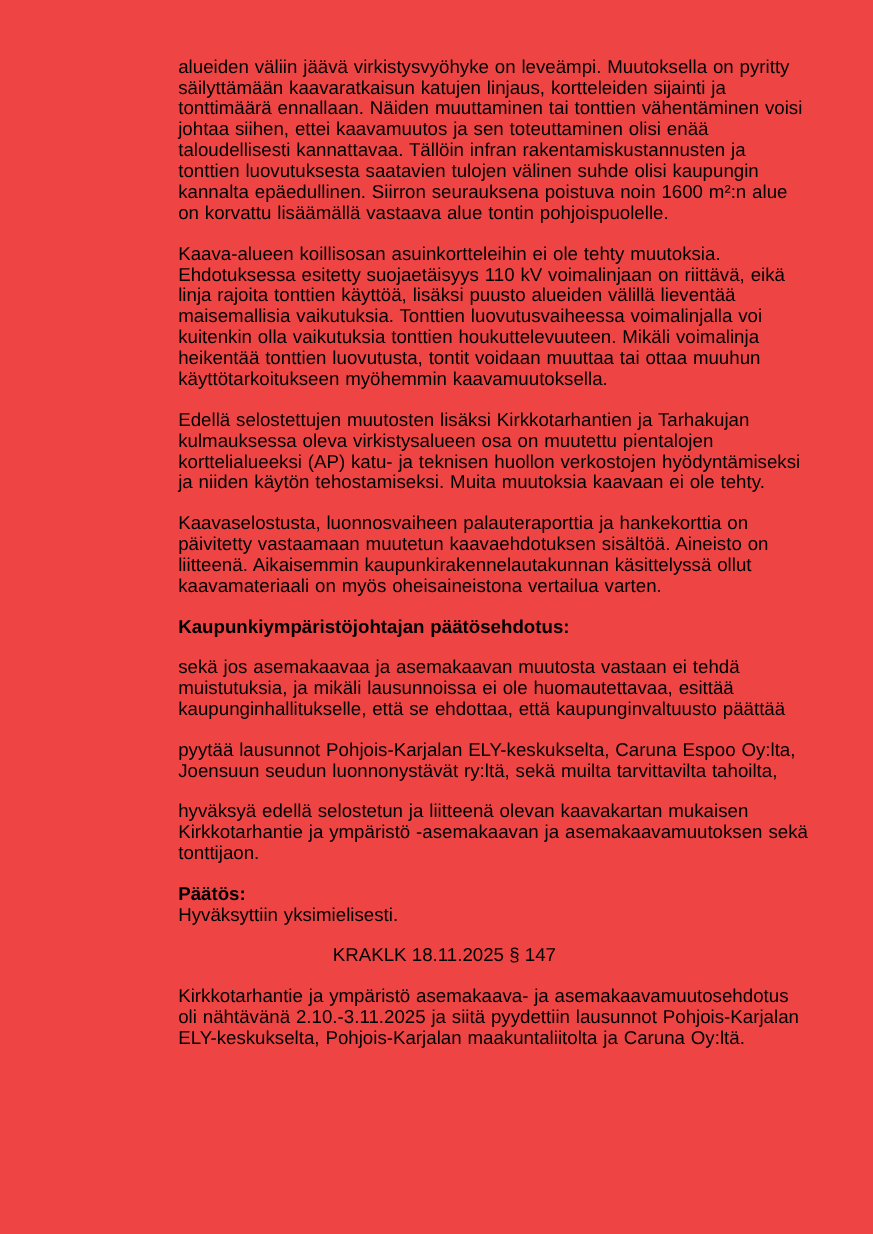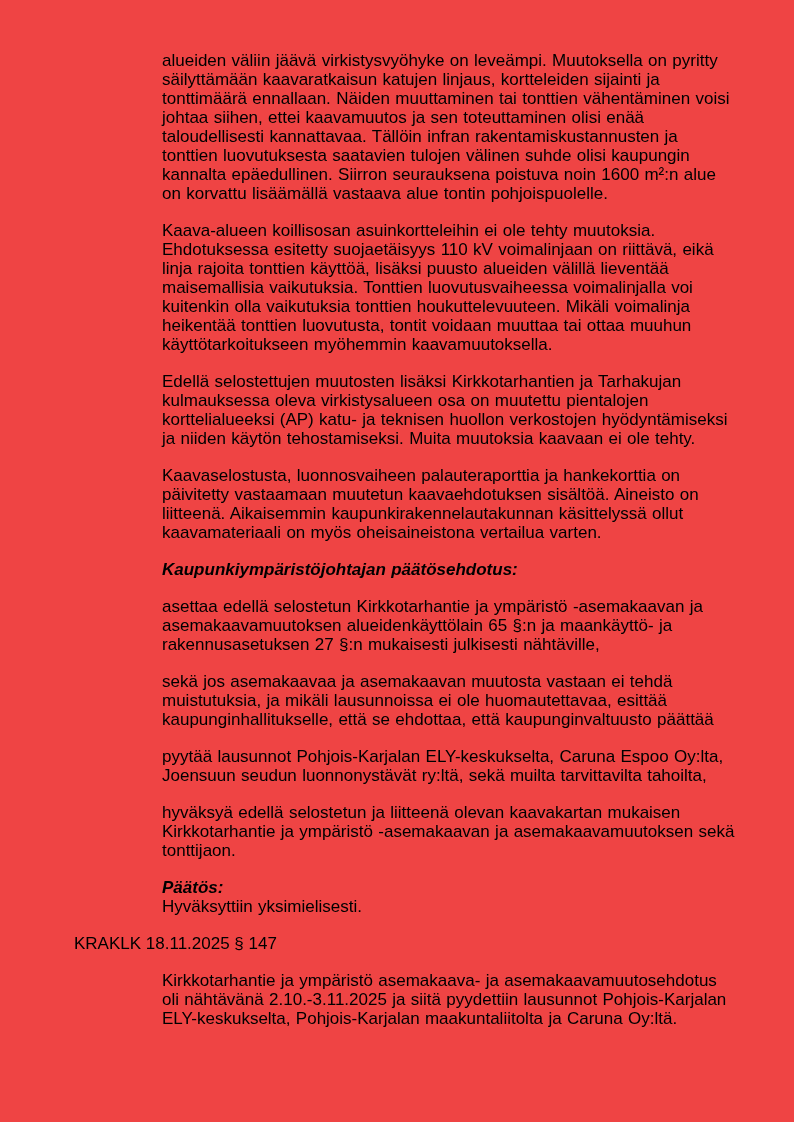--- a/index.html
+++ b/index.html
@@ -26,49 +26,48 @@
     width: 575px;
     word-spacing: 0.6px;
   }
   .body-block p, .body-block div {
     margin: 0;
     padding: 0;
   }
   .ref-block {
     margin: 0 0 18px 74px;
     width: 660px;
+    text-align: center;
   }
   .ref-block div {
     margin: 0;
     padding: 0;
   }
   .bold {
     font-weight: 700;
-    font-style: italic;
   }
 </style>
 </head>
 <body>
 
 <div class="page">
 
   <p class="body-block">alueiden väliin jäävä virkistysvyöhyke on leveämpi. Muutoksella on pyritty säilyttämään kaavaratkaisun katujen linjaus, kortteleiden sijainti ja tonttimäärä ennallaan. Näiden muuttaminen tai tonttien vähentäminen voisi johtaa siihen, ettei kaavamuutos ja sen toteuttaminen olisi enää taloudellisesti kannattavaa. Tällöin infran rakentamiskustannusten ja tonttien luovutuksesta saatavien tulojen välinen suhde olisi kaupungin kannalta epäedullinen. Siirron seurauksena poistuva noin 1600 m²:n alue on korvattu lisäämällä vastaava alue tontin pohjoispuolelle.</p>
 
   <p class="body-block">Kaava-alueen koillisosan asuinkortteleihin ei ole tehty muutoksia. Ehdotuksessa esitetty suojaetäisyys 110 kV voimalinjaan on riittävä, eikä linja rajoita tonttien käyttöä, lisäksi puusto alueiden välillä lieventää maisemallisia vaikutuksia. Tonttien luovutusvaiheessa voimalinjalla voi kuitenkin olla vaikutuksia tonttien houkuttelevuuteen. Mikäli voimalinja heikentää tonttien luovutusta, tontit voidaan muuttaa tai ottaa muuhun käyttötarkoitukseen myöhemmin kaavamuutoksella.</p>
 
   <p class="body-block">Edellä selostettujen muutosten lisäksi Kirkkotarhantien ja Tarhakujan kulmauksessa oleva virkistysalueen osa on muutettu pientalojen korttelialueeksi (AP) katu- ja teknisen huollon verkostojen hyödyntämiseksi ja niiden käytön tehostamiseksi. Muita muutoksia kaavaan ei ole tehty.</p>
 
   <p class="body-block">Kaavaselostusta, luonnosvaiheen palauteraporttia ja hankekorttia on päivitetty vastaamaan muutetun kaavaehdotuksen sisältöä. Aineisto on liitteenä. Aikaisemmin kaupunkirakennelautakunnan käsittelyssä ollut kaavamateriaali on myös oheisaineistona vertailua varten.</p>
 
 
   <div class="body-block">
     <div class="bold">Kaupunkiympäristöjohtajan päätösehdotus:</div>
   </div>
 
-  <p class="body-block">asettaa edellä selostetun Kirkkotarhantie ja ympäristö -asemakaavan ja asemakaavamuutoksen alueidenkäyttölain 65 §:n ja maankäyttö- ja rakennusasetuksen 27 §:n mukaisesti julkisesti nähtäville,</p>
 
   <p class="body-block">sekä jos asemakaavaa ja asemakaavan muutosta vastaan ei tehdä muistutuksia, ja mikäli lausunnoissa ei ole huomautettavaa, esittää kaupunginhallitukselle, että se ehdottaa, että kaupunginvaltuusto päättää</p>
 
   <p class="body-block">pyytää lausunnot Pohjois-Karjalan ELY-keskukselta, Caruna Espoo Oy:lta, Joensuun seudun luonnonystävät ry:ltä, sekä muilta tarvittavilta tahoilta,</p>
 
   <p class="body-block">hyväksyä edellä selostetun ja liitteenä olevan kaavakartan mukaisen Kirkkotarhantie ja ympäristö -asemakaavan ja asemakaavamuutoksen sekä tonttijaon.</p>
 
   <div class="body-block">
     <div class="bold">Päätös:</div>
     <div>Hyväksyttiin yksimielisesti.</div>

